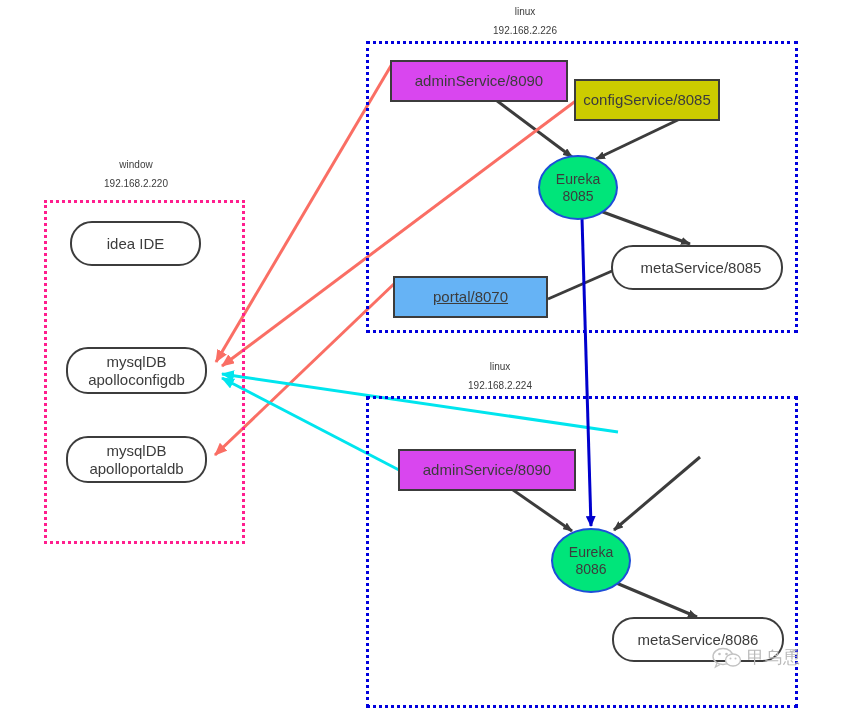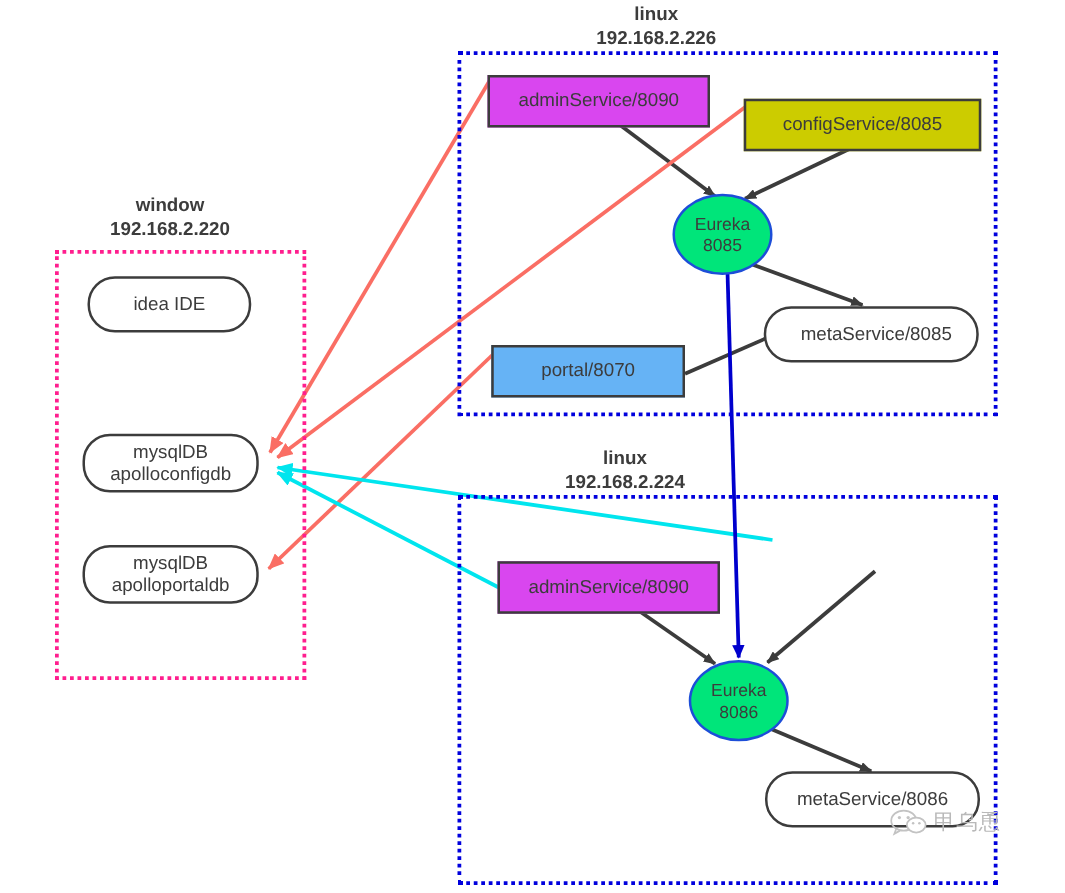--- a/index.html
+++ b/index.html
@@ -22,24 +22,23 @@
     left: 0;
     top: 0;
     width: 852px;
     height: 714px;
     pointer-events: none;
   }
   .group-label {
     position: absolute;
     text-align: center;
     color: #3c3c3c;
-    font-size: 15px;
+    font-size: 10px;
     line-height: 19px;
     white-space: pre-line;
-    font-weight: bold;
   }
   .group-box {
     position: absolute;
     box-sizing: border-box;
     background: transparent;
   }
   .node {
     position: absolute;
     box-sizing: border-box;
     display: flex;
@@ -48,21 +47,21 @@
     text-align: center;
     color: #3c3c3c;
     font-size: 15px;
     line-height: 18px;
     border: 2px solid #3c3c3c;
     background: #ffffff;
     white-space: pre-line;
   }
   .node.pink   { background: #d946ef; }
   .node.yellow { background: #cccc00; }
-  .node.blue   { background: #66b3f5; }
+  .node.blue   { background: #66b3f5; text-decoration: underline; }
   .node.plain  { background: #ffffff; border-radius: 22px; }
   .ellipse {
     position: absolute;
     box-sizing: border-box;
     display: flex;
     align-items: center;
     justify-content: center;
     text-align: center;
     color: #3c3c3c;
     font-size: 14px;
@@ -135,21 +134,21 @@
   <div class="node plain" style="left:66px; top:347px; width:141px; height:47px;"><span>mysqlDB
 apolloconfigdb</span></div>
   <div class="node plain" style="left:66px; top:436px; width:141px; height:47px;"><span>mysqlDB
 apolloportaldb</span></div>
 
   <div class="group-label" style="left:437px; top:2px; width:176px;"><span>linux
 192.168.2.226</span></div>
   <div class="group-box" style="left:366px; top:41px; width:432px; height:292px; border:3px dotted #0000dd;"></div>
 
   <div class="node pink" style="left:390px; top:60px; width:178px; height:42px;"><span>adminService/8090</span></div>
-  <div class="node yellow" style="left:595px; top:79px; width:190px; height:42px;text-align:right;"><span>configService/8085</span></div>
+  <div class="node yellow" style="left:574px; top:79px; width:146px; height:42px;text-align:right;"><span>configService/8085</span></div>
   <div class="ellipse" style="left:538px; top:155px; width:80px; height:65px;"><span>Eureka
 8085</span></div>
   <div class="node blue" style="left:393px; top:276px; width:155px; height:42px;"><span>portal/8070</span></div>
   <div class="node plain" style="left:611px; top:245px; width:172px; height:45px;padding-left:8px;"><span>metaService/8085</span></div>
 
   <div class="group-label" style="left:412px; top:357px; width:176px;"><span>linux
 192.168.2.224</span></div>
   <div class="group-box" style="left:366px; top:396px; width:432px; height:312px; border:3px dotted #0000dd;"></div>
 
   <div class="node pink" style="left:398px; top:449px; width:178px; height:42px;"><span>adminService/8090</span></div>

